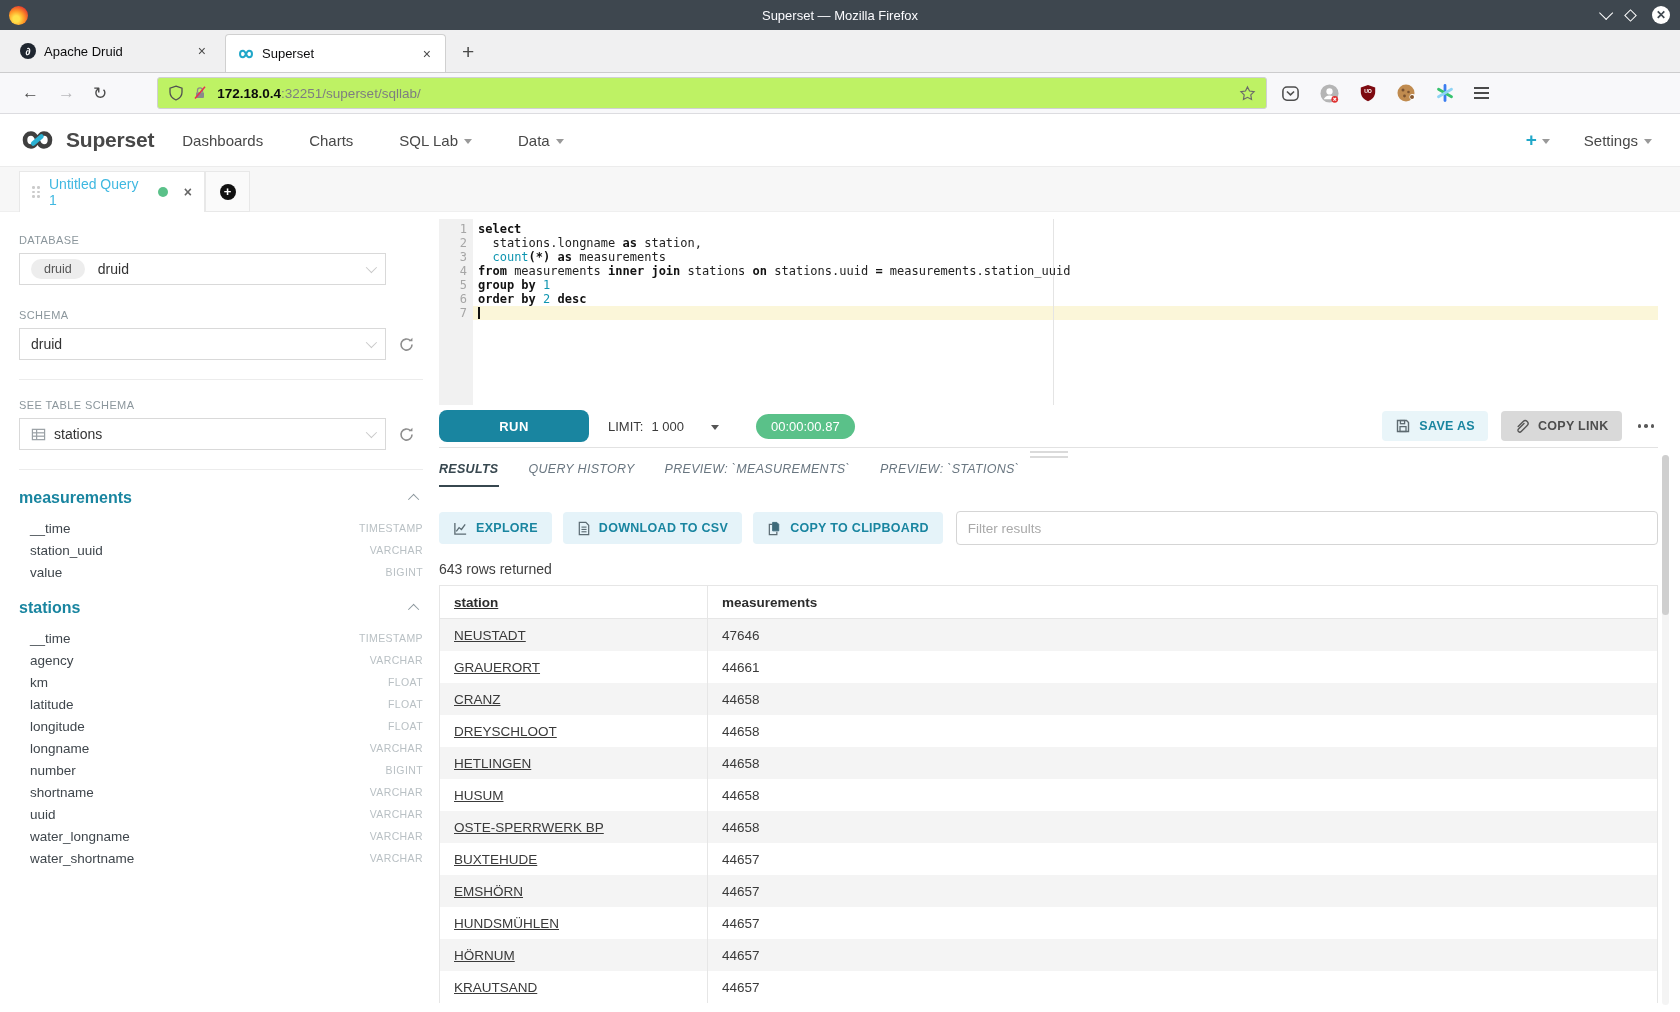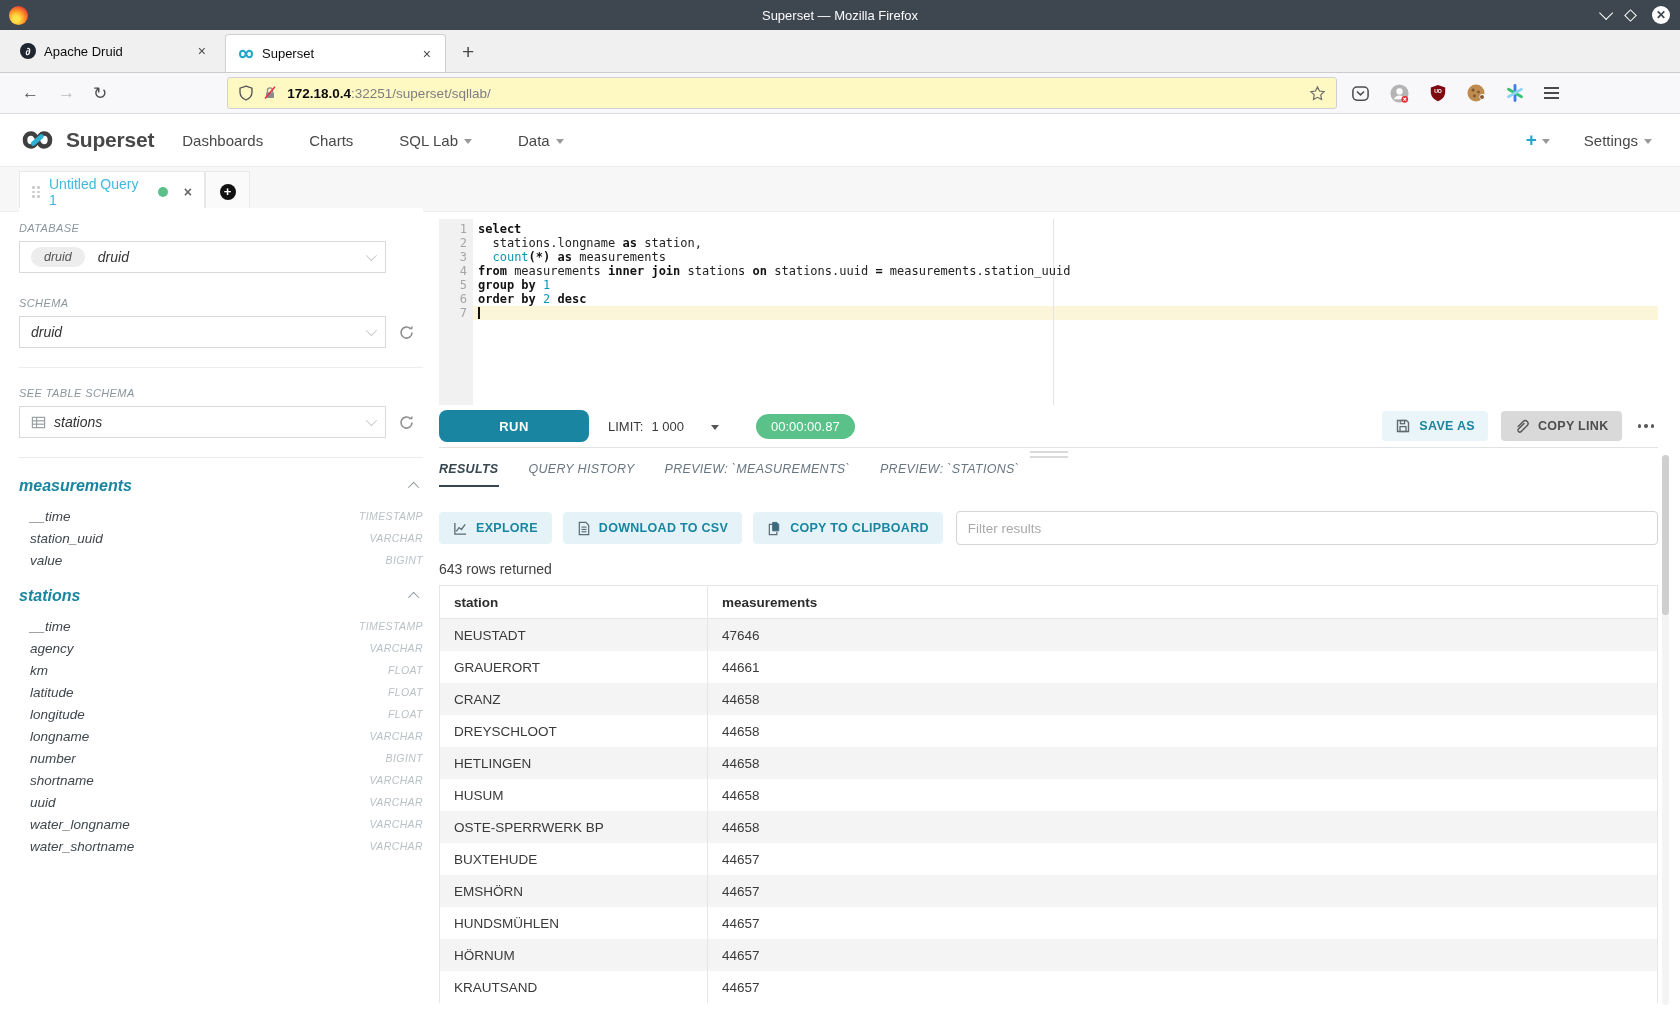--- a/index.html
+++ b/index.html
@@ -21,21 +21,21 @@
   .btab.active { background:#fff; border:1px solid #d0d0d0; border-bottom:none; border-radius:4px 4px 0 0; height:38px; width:221px; margin-left:5px; }
   .btab .fav { width:16px; height:16px; margin-right:8px; flex:0 0 auto; }
   .btab .tlabel { flex:1; overflow:hidden; white-space:nowrap; }
   .tab-close { color:#4a4a4a; font-size:14px; padding:0 2px; }
   .newtab { font-size:21px; color:#4a4a4a; margin-left:16px; margin-bottom:8px; }
   .druid-fav { border-radius:50%; background:#1f2630; color:#fff; font-size:10px; display:flex; align-items:center; justify-content:center; font-weight:bold; }
 
   .urlrow { position:absolute; left:0; top:73px; width:100%; height:41px; background:#f8f8fa; border-bottom:1px solid #dcdce0; display:flex; align-items:center; }
   .navbtn { font-size:17px; color:#4c4c4c; margin-left:22px; }
   .navbtn.disabled { color:#b9b9bc; }
-  .urlfield { margin-left:120px; width:1110px; height:32px; background:#fef9c3; border:1px solid #d0d0d4; border-radius:3px; display:flex; align-items:center; padding:0 10px; }
+  .urlfield { margin-left:50px; width:1110px; height:32px; background:#bef264; border:1px solid #d0d0d4; border-radius:3px; display:flex; align-items:center; padding:0 10px; }
   .urlfield svg { flex:0 0 auto; }
   .urltext { margin-left:9px; font-size:13.5px; }
   .urlhost { color:#0c0c0d; font-weight:bold; }
   .urlpath { color:#7e7e80; }
   .url-star { margin-left:auto; }
   .toolicons { display:flex; align-items:center; gap:19px; margin-left:14px; }
   .hamburger div { width:15px; height:2px; background:#4a4a4a; margin:3px 0; }
 
   
   .ssnav { position:absolute; left:0; top:114px; width:100%; height:53px; background:#fff; border-bottom:1px solid #ececec; display:flex; align-items:center; padding:0 28px 0 16px; }
@@ -53,21 +53,21 @@
   .qtab { position:absolute; left:19px; top:4px; width:186px; height:41px; background:#fff; border:1px solid #e8e8e8; border-bottom:none; display:flex; align-items:center; padding:0 12px; }
   .dragdots { display:grid; grid-template-columns:3px 3px; grid-gap:2px; margin-right:9px; }
   .dragdots i { width:2.5px; height:2.5px; border-radius:50%; background:#cbcbcb; }
   .qtab-title { color:#3fb8e1; font-size:14px; }
   .qdot { width:10px; height:10px; border-radius:50%; background:#5ac189; margin-left:8px; }
   .qclose { margin-left:16px; color:#666; font-size:14px; font-weight:bold; }
   .qtab-plus { position:absolute; left:205px; top:4px; width:45px; height:41px; background:#fafafa; border:1px solid #e8e8e8; display:flex; align-items:center; justify-content:center; }
   .pluscircle { width:16px; height:16px; border-radius:50%; background:#111; color:#fff; font-size:13px; font-weight:bold; display:flex; align-items:center; justify-content:center; line-height:0; }
 
   
-  .sidebar { position:absolute; left:19px; top:208px; width:404px; bottom:0; background:#fff; padding-top:14px;font-style:italic; }
+  .sidebar { position:absolute; left:19px; top:220px; width:404px; bottom:0; background:#fff; padding-top:14px; }
   .flabel { font-size:11px; color:#8b969c; letter-spacing:0.4px; margin-bottom:7px; }
   .sel { width:367px; height:32px; border:1px solid #d9d9d9; border-radius:0; background:#fff; display:flex; align-items:center; padding:0 11px; }
   .sel .chev { margin-left:auto; }
   .chev { width:8px; height:8px; border-right:1.5px solid #c9c9c9; border-bottom:1.5px solid #c9c9c9; transform:rotate(45deg) translateY(-2px); }
   .chev-up { width:8px; height:8px; border-right:1.5px solid #8b969c; border-bottom:1.5px solid #8b969c; transform:rotate(-135deg) translateY(-2px); }
   .pill { background:#ededed; border-radius:11px; padding:3px 13px; font-size:12.5px; color:#555; margin-right:13px; }
   .selval { font-size:14px; color:#333; }
   .selrow { display:flex; align-items:center; }
   .refresh { margin-left:12px; }
   .sdivider { height:1px; background:#ececec; margin:19px 0; width:404px; }
@@ -114,21 +114,21 @@
   .sbtn-row { margin-top:24px; display:flex; align-items:center; }
   .sbtn { height:32px; background:#e5f3f9; border-radius:4px; color:#1985a0; font-size:12.5px; font-weight:bold; letter-spacing:0.3px; display:flex; align-items:center; gap:8px; padding:0 14px; margin-right:11px;text-align:center; }
   .filter-input { flex:1; height:34px; border:1px solid #d5d5d5; border-radius:4px; font-size:13.5px; color:#333; padding:0 11px; font-family:"Liberation Sans",sans-serif; margin-left:2px; }
   .filter-input::placeholder { color:#a9a9a9; }
   .rowcount { margin-top:16px; font-size:14px; color:#3f3f3f; }
   .rtable { margin-top:8px; border:1px solid #e6e6e6; border-bottom:none; }
   .thead { display:flex; height:33px; align-items:center; background:#fff; border-bottom:1px solid #e6e6e6; font-size:13.5px; font-weight:bold; color:#2d2d2d; }
   .trow { display:flex; height:32px; align-items:center; font-size:13.5px; color:#3a3a3a; background:#fff; }
   .trow.striped { background:#f4f4f4; }
   .tcell { padding-left:14px; }
-  .c1 { width:268px; flex:0 0 auto; border-right:1px solid #e6e6e6; height:100%; display:flex; align-items:center; }
+  .c1 { width:268px; flex:0 0 auto; border-right:1px solid #e6e6e6; height:100%; display:flex; align-items:center;text-decoration:underline; }
   .thead .c1 { border-right:1px solid #e6e6e6; }
   .c2 { flex:1; }
   .vscroll { position:absolute; left:1662px; top:455px; width:7px; height:550px; background:#f4f4f4; border-radius:4px; }
   .vscroll .thumb { width:7px; height:160px; background:#cfcfcf; border-radius:4px; }
 
   svg { display:block; }
 </style>
 </head>
 <body>
 

